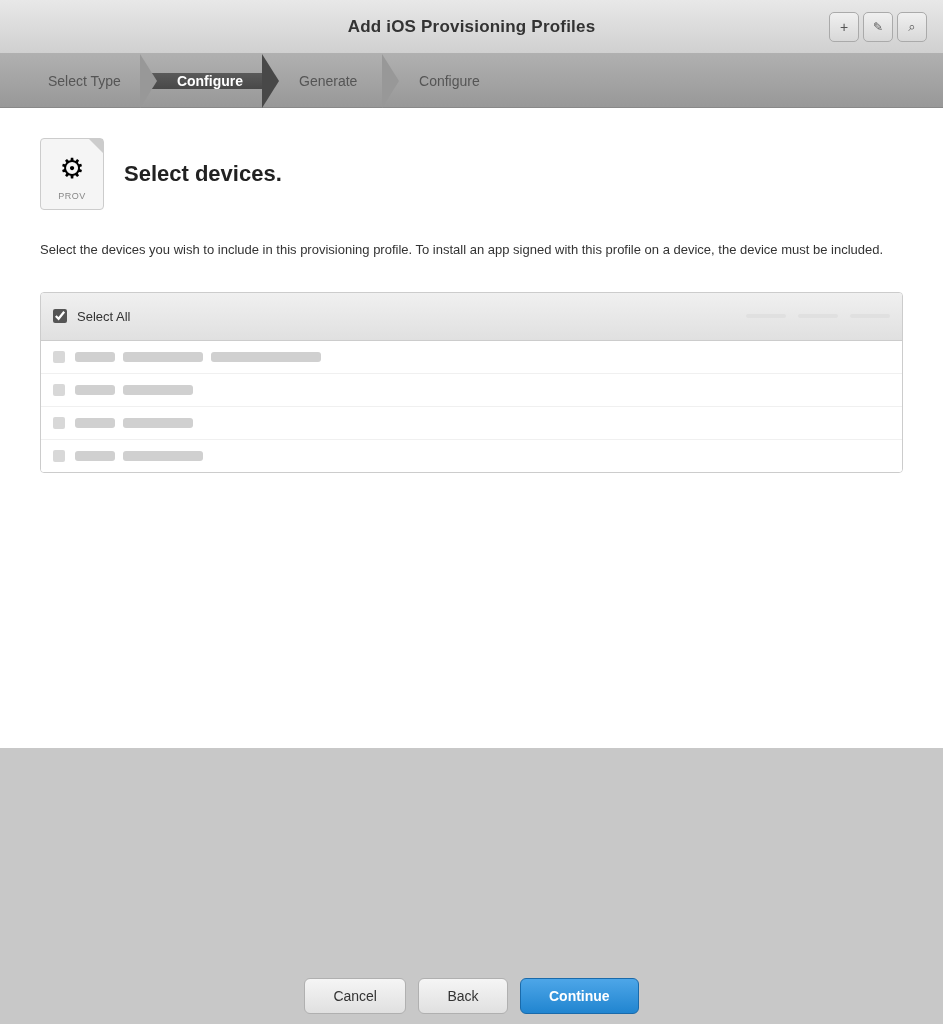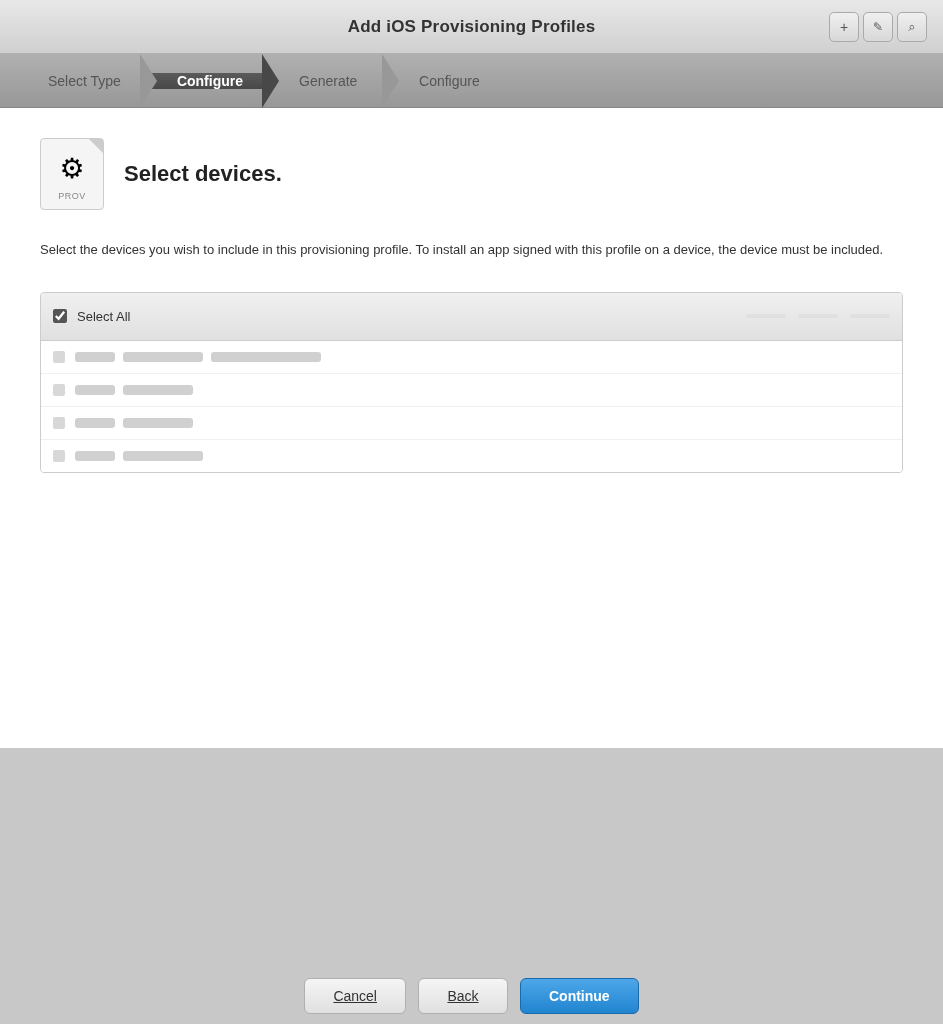--- a/index.html
+++ b/index.html
@@ -255,21 +255,20 @@
       border-radius: 6px;
       cursor: pointer;
       font-weight: 500;
       min-width: 90px;
       text-align: center;
     }
     .btn-default {
       background: linear-gradient(to bottom, #f5f5f5, #e0e0e0);
       border: 1px solid #b0b0b0;
       color: #333;
-      text-decoration: underline;
     }
     .btn-primary {
       background: linear-gradient(to bottom, #4da6e8, #2185d0);
       border: 1px solid #1a6aaa;
       color: #fff;
       font-weight: 700;
     }
   </style>
 </head>
 <body>

